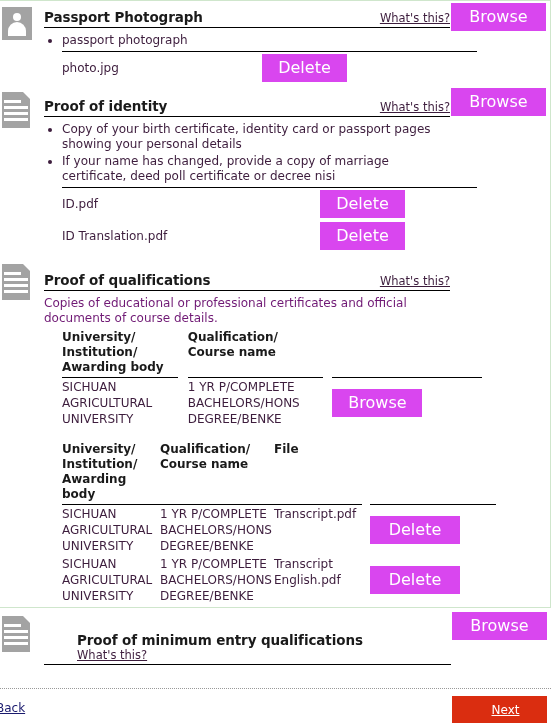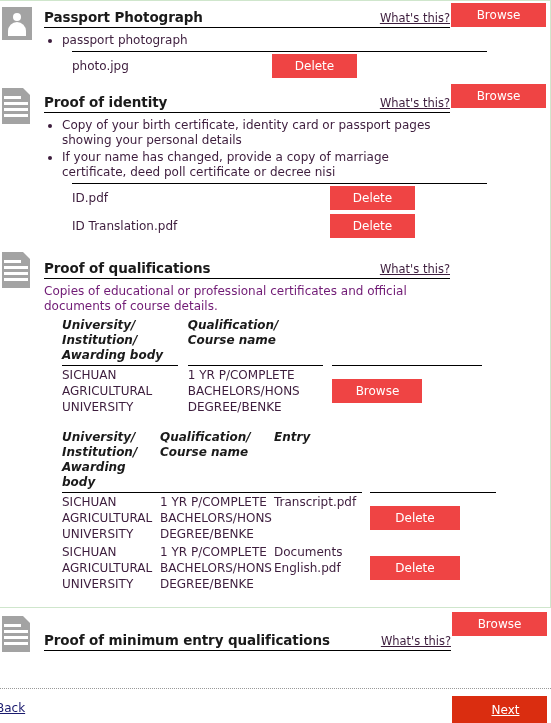--- a/index.html
+++ b/index.html
@@ -149,41 +149,41 @@
     padding-right: 130px;
   }
   .nodocs {
     margin: 6px 0 0 18px;
     font-size: 12px;
     color: #3d1d3d;
   }
 
   
   .btn {
-    background: #ef4444;
+    background: #d946ef;
     color: #ffffff;
     border: none;
     font-family: "DejaVu Sans", "Liberation Sans", sans-serif;
-    font-size: 12px;
+    font-size: 16px;
     text-align: center;
     cursor: pointer;
     display: inline-block;
     line-height: 1;
     padding: 6px 0;
   }
   .btn-browse-top {
     position: absolute;
     right: 4px;
     width: 95px;
     padding: 6px 0;
   }
 
   
   table.files {
-    margin-left: 28px;
+    margin-left: 18px;
     border-collapse: collapse;
     width: 415px;
     table-layout: fixed;
   }
   table.files td {
     padding: 2px 0;
     vertical-align: middle;
     font-size: 12px;
     color: #3d1d3d;
   }
@@ -207,21 +207,20 @@
   }
   table.qual th {
     text-align: left;
     font-size: 12px;
     font-weight: bold;
     color: #1a1a1a;
     vertical-align: top;
     padding: 0 6px 2px 0;
     line-height: 15px;
     border-bottom: 1px solid #000000;
-    font-style: italic;
   }
   table.qual th.gap { border-bottom: none; width: 8px; padding: 0; }
   table.qual td {
     font-size: 12px;
     color: #3d1d3d;
     vertical-align: top;
     padding: 1px 6px 1px 0;
     line-height: 16px;
   }
   table.qual td.btncell { vertical-align: middle; text-align: left; }
@@ -398,37 +397,37 @@
           </td>
         </tr>
       </tbody>
         </table>
 
       <table class="qual" style="margin-top:14px;">
         <tbody>
             <tr>
           <th class="col-uni">University/ Institution/ Awarding body</th>
           <th class="col-qual">Qualification/ Course name</th>
-          <th class="col-file">Entry</th>
+          <th class="col-file">File</th>
           <th class="gap"></th>
           <th class="col-act"></th>
         </tr>
         <tr>
           <td>SICHUAN AGRICULTURAL UNIVERSITY</td>
           <td>1 YR P/COMPLETE BACHELORS/HONS DEGREE/BENKE</td>
           <td>Transcript.pdf</td>
           <td></td>
           <td class="btncell">
             <div class="btn" style="width:90px;">Delete</div>
           </td>
         </tr>
         <tr>
           <td>SICHUAN AGRICULTURAL UNIVERSITY</td>
           <td>1 YR P/COMPLETE BACHELORS/HONS DEGREE/BENKE</td>
-          <td>Documents English.pdf</td>
+          <td>Transcript English.pdf</td>
           <td></td>
           <td class="btncell">
             <div class="btn" style="width:90px;">Delete</div>
           </td>
         </tr>
       </tbody>
         </table>
     </div>
 
   </div>
@@ -442,21 +441,21 @@
         <div class="fold"></div>
         <div class="ln l1"></div>
           <div class="ln l2"></div>
         <div class="ln l3"></div>
           <div class="ln l4"></div>
       </div>
     </div>
 
     <div class="btn-browse-top btn" style="top:4px;">Browse</div>
 
-    <div class="head-row" style="margin-top:14px;">
+    <div class="head-row" style="margin-top:14px;flex-direction:column;">
       <span class="sec-title">Proof of minimum entry qualifications</span>
       <span class="whats-this">What's this?</span>
     </div>
 
   </div>
 
   <div class="nav-sep"></div>
 
   <div class="back-link">Back</div>
 

